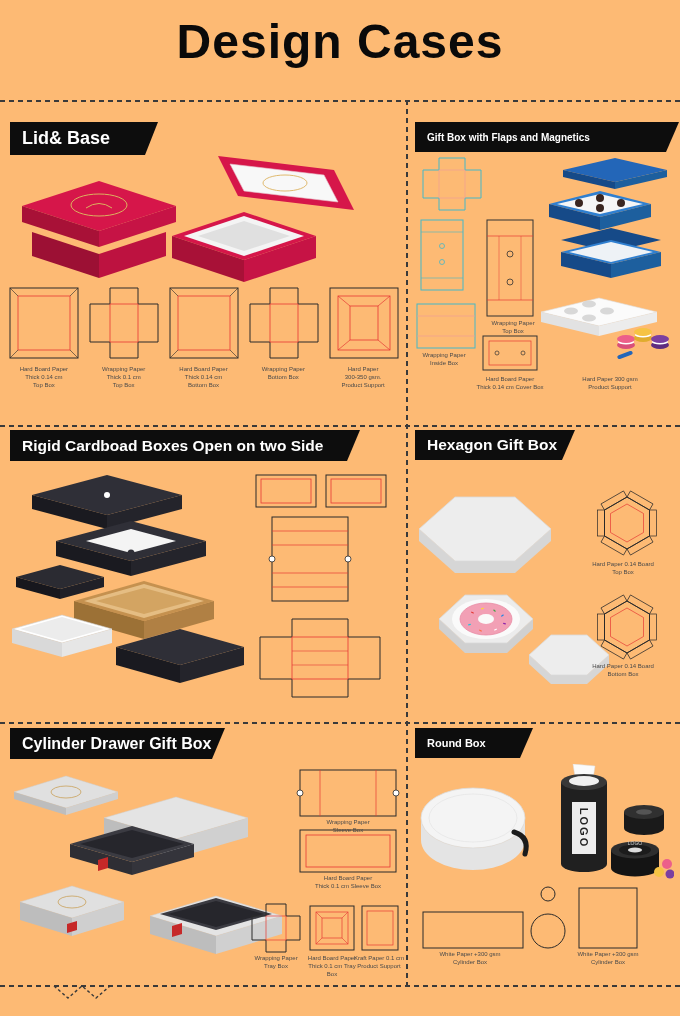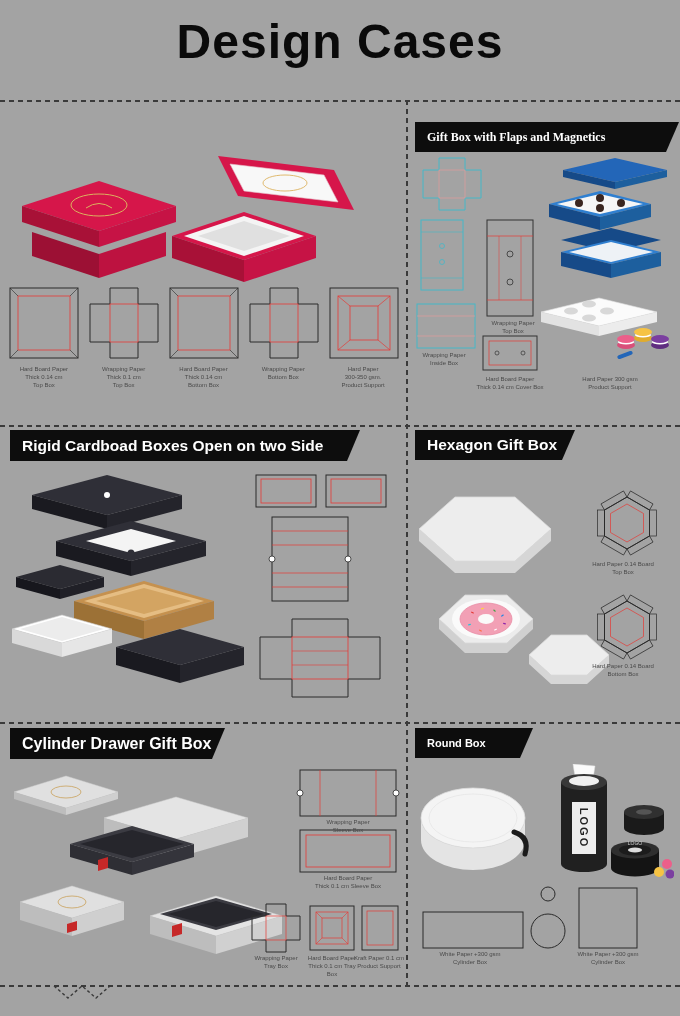--- a/index.html
+++ b/index.html
@@ -1,16 +1,16 @@
 <!DOCTYPE html>
 <html><head>
 <meta charset="utf-8">
 <style>
   html,body{margin:0;padding:0;background:#fff;}
-  .page{position:relative;width:680px;height:1016px;background:#a3a3a3;
+  .page{position:relative;width:680px;height:1016px;background:#fdba74;
         font-family:"Liberation Sans", sans-serif;overflow:hidden;margin:0 auto;}
   .title{position:absolute;top:14px;left:0;right:0;text-align:center;
          font-size:48px;font-weight:bold;color:#0a0a0a;letter-spacing:1px;}
   .dash-h{position:absolute;height:2px;
           background:repeating-linear-gradient(90deg,#3a3a3a 0,#3a3a3a 5px,transparent 5px,transparent 9px);}
   .dash-v{position:absolute;width:2px;
           background:repeating-linear-gradient(180deg,#3a3a3a 0,#3a3a3a 5px,transparent 5px,transparent 9px);}
   .cell{position:absolute;}
   .flag{position:absolute;background:#0d0d0d;color:#ffffff;font-weight:bold;
         display:flex;align-items:center;padding:0 18px 0 12px;box-sizing:border-box;
@@ -28,20 +28,23 @@
 
   <div class="title">Design Cases</div>
 
   <div class="dash-h" style="left:0;top:100px;width:680px;"></div>
   <div class="dash-h" style="left:0;top:425px;width:680px;"></div>
   <div class="dash-h" style="left:0;top:722px;width:680px;"></div>
   <div class="dash-h" style="left:0;top:985px;width:680px;"></div>
   <div class="dash-v" style="left:406px;top:100px;height:885px;"></div>
 
   <div class="cell" style="left:0;top:100px;width:407px;height:325px;">
+    <div class="flag" style="left:10px;top:22px;width:148px;height:33px;font-size:18px;">
+      <span>Lid&amp; Base</span>
+    </div>
     <svg viewBox="0 0 399 212" style="left:4px;top:52px;width:399px;height:212px;">
       <g>
         <polygon points="28,80 95,102 95,126 28,104" fill="#9c1034"></polygon>
         <polygon points="95,102 162,80 162,104 95,126" fill="#bd1240"></polygon>
         <polygon points="18,54 95,29 172,54 95,79" fill="#d6164a"></polygon>
         <polygon points="18,54 95,79 95,95 18,70" fill="#a81137"></polygon>
         <polygon points="95,79 172,54 172,70 95,95" fill="#c61345"></polygon>
         <ellipse cx="95" cy="53" rx="28" ry="11" fill="none" stroke="#dcb25f" stroke-width="1"></ellipse>
         <path d="M82,56 q13,-9 26,0" fill="none" stroke="#dcb25f" stroke-width="1"></path>
       </g>
@@ -84,21 +87,21 @@
 Bottom Box</div>
       <div class="capf">Wrapping Paper
 Bottom Box</div>
       <div class="capf">Hard Paper
 300-350 gsm.
 Product Support</div>
     </div>
   </div>
 
   <div class="cell" style="left:407px;top:100px;width:273px;height:325px;">
-    <div class="flag" style="left:8px;top:22px;width:264px;height:30px;font-size:12px;font-family:Liberation Serif, serif;">
+    <div class="flag" style="left:8px;top:22px;width:264px;height:30px;font-size:10px;">
       <span>Gift Box with Flaps and Magnetics</span>
     </div>
     <svg viewBox="0 0 263 256" style="left:4px;top:54px;width:263px;height:256px;">
       <g fill="none">
         <path d="M28,4 h26 v12 h16 v28 h-16 v12 h-26 v-12 h-16 v-28 h16 z" stroke="#45b8c8" stroke-width="1"></path>
         <rect x="28" y="16" width="26" height="28" stroke="#ef9a9a" stroke-width="0.6"></rect>
         <rect x="10" y="66" width="42" height="70" stroke="#45b8c8" stroke-width="1"></rect>
         <path d="M10,78 h42 M10,124 h42" stroke="#45b8c8" stroke-width="0.6"></path>
         <circle cx="31" cy="92" r="2.5" stroke="#45b8c8" stroke-width="0.8"></circle>
         <circle cx="31" cy="108" r="2.5" stroke="#45b8c8" stroke-width="0.8"></circle>

